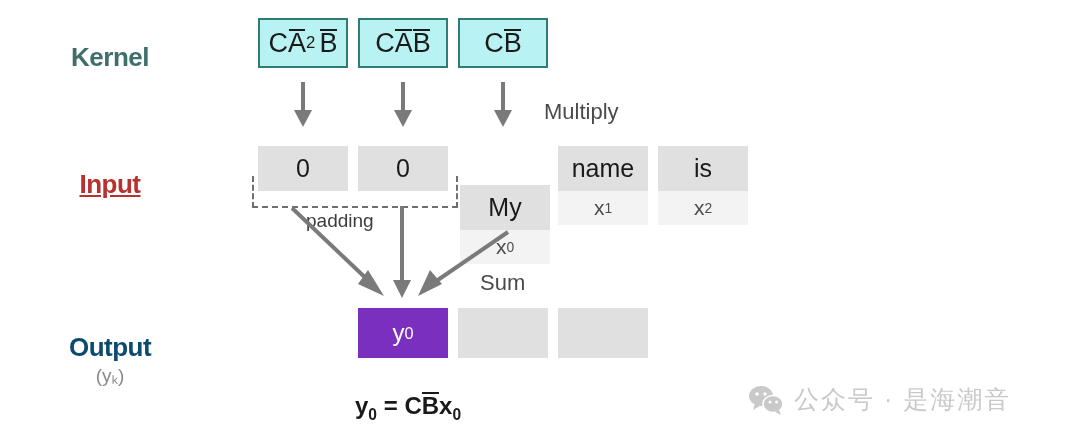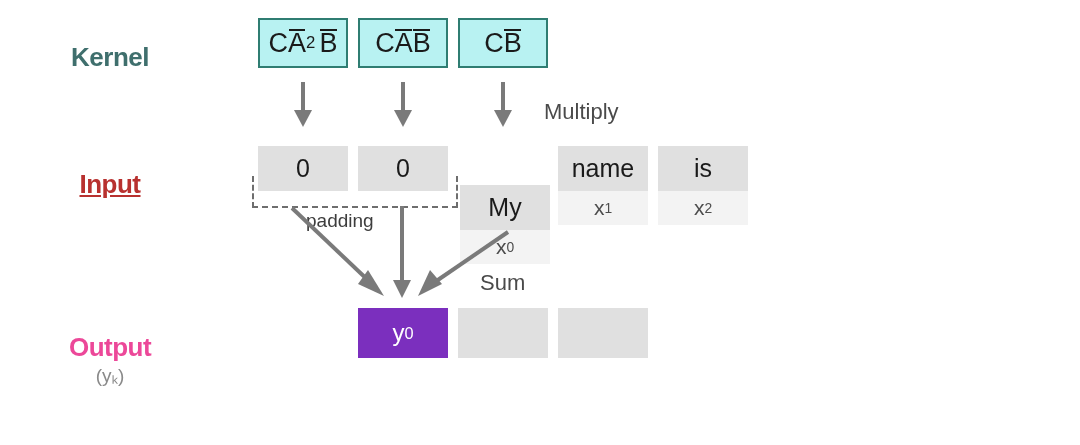--- a/index.html
+++ b/index.html
@@ -34,21 +34,21 @@
     text-align: center;
     font-size: 19px;
     color: #8a8a8a;
     line-height: 1;
     white-space: nowrap;
   }
 
   #kernel-label { left: 10px; top: 28px; width: 200px; color: #3f6f6d; }
   #input-label  { left: 10px; top: 155px; width: 200px; color: #b8312f; text-decoration: underline; }
   #input-sub    { left: 10px; top: 194px; width: 200px; }
-  #output-label { left: 10px; top: 318px; width: 200px; color: #ec4899; }
+  #output-label { left: 10px; top: 318px; width: 200px; color: #0c4a6e; }
   #output-sub   { left: 10px; top: 357px; width: 200px; margin-top: 9px; }
 
   
   .kernel-box {
     position: absolute;
     top: 18px;
     height: 50px;
     background: #b8f2f2;
     border: 2px solid #2f7d72;
     box-sizing: border-box;
@@ -320,15 +320,35 @@
 
   <div class="float-label" id="sum-label">Sum</div>
 
   <div class="out-cell active" style="left:358px; width:90px;">
     <span>y</span>
       <sub>0</sub>
   </div>
   <div class="out-cell idle" style="left:458px; width:90px;"></div>
   <div class="out-cell idle" style="left:558px; width:90px;"></div>
 
-
+  <div id="formula">
+    <span>y</span><sub>0</sub>
+    <span>=</span>
+    <span>C</span><span class="ovl">B</span><span>x</span><sub>0</sub>
+  </div>
+
+  <div id="watermark">
+    <span>
+      <svg width="36" height="30" viewBox="0 0 36 30">
+        <ellipse cx="13" cy="11" rx="12" ry="10" fill="#c9c9c9"></ellipse>
+        <polygon points="7,18 5,25 12,21" fill="#c9c9c9"></polygon>
+        <circle cx="9" cy="9" r="1.8" fill="#ffffff"></circle>
+        <circle cx="17" cy="9" r="1.8" fill="#ffffff"></circle>
+        <ellipse cx="25" cy="19" rx="10" ry="8.5" fill="#c9c9c9" stroke="#ffffff" stroke-width="1.6"></ellipse>
+        <polygon points="31,25 33,30 27,27" fill="#c9c9c9"></polygon>
+        <circle cx="22" cy="17" r="1.5" fill="#ffffff"></circle>
+        <circle cx="28.5" cy="17" r="1.5" fill="#ffffff"></circle>
+      </svg>
+    </span>
+    <span id="watermark-text">公众号 · 是海潮音</span>
+  </div>
 
 </div>
 
 </body></html>

